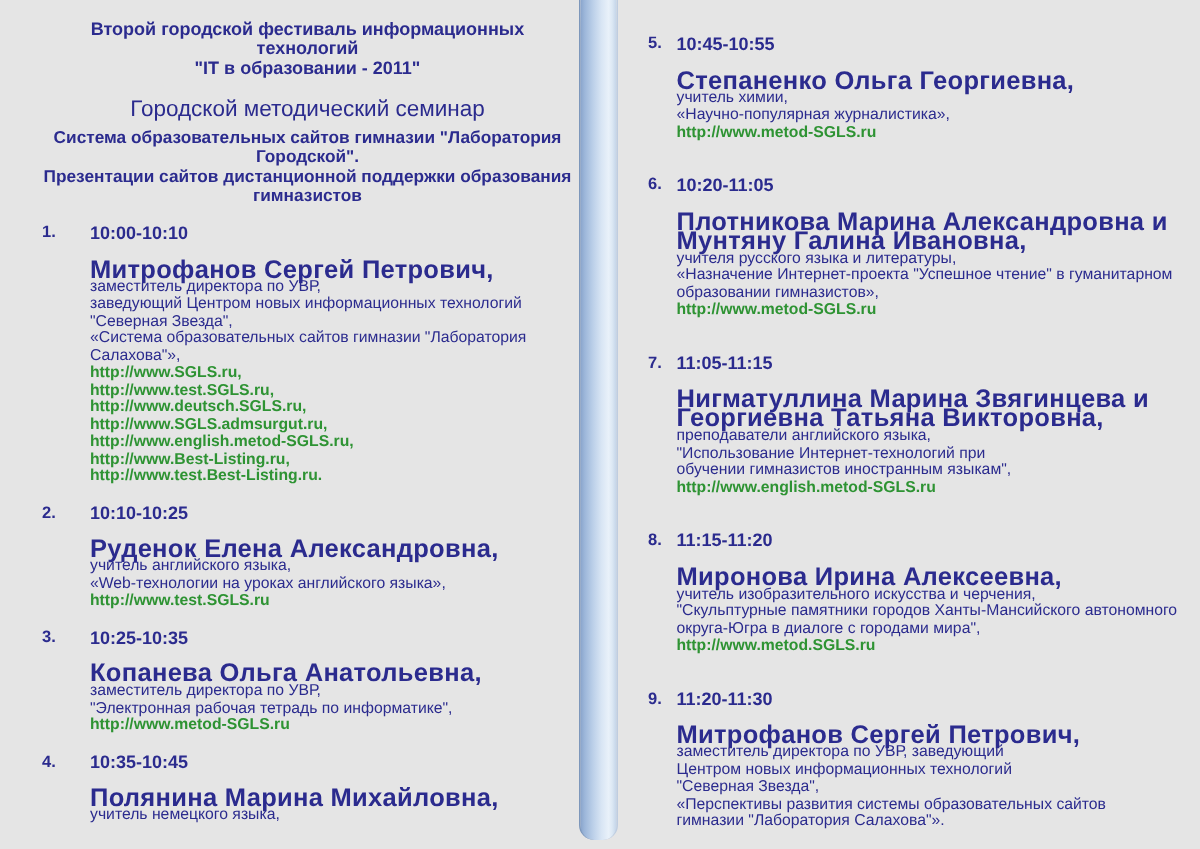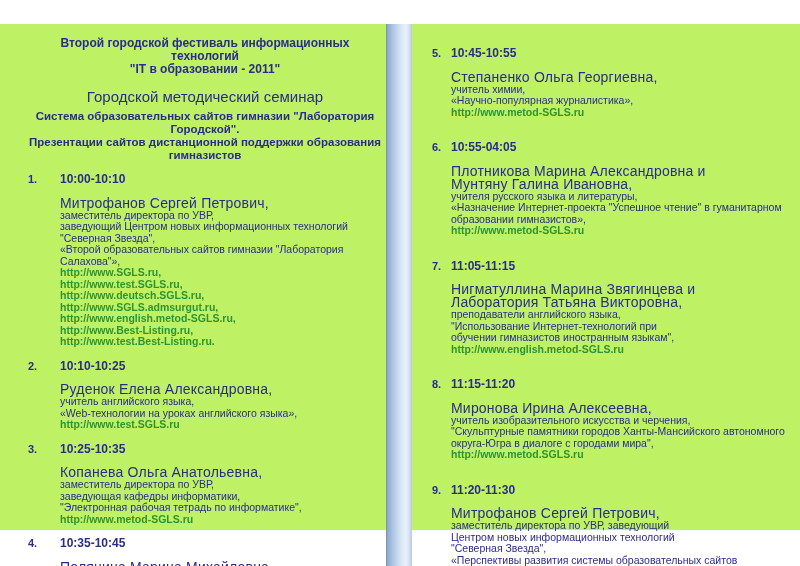--- a/index.html
+++ b/index.html
@@ -4,23 +4,22 @@
 <style>
   html, body { margin: 0; padding: 0; }
   body {
     width: 800px; height: 566px;
     background: #ffffff;
     font-family: "Liberation Sans", "DejaVu Sans", sans-serif;
     overflow: hidden;
   }
   .page {
     position: relative;
-    width: 800px; height: 506px;
-    background: #bef264;
-    margin-top: 24px;
+    width: 800px; height: 566px;
+    background: #e5e5e5;
   }
   .col { position: absolute; top: 0; }
   .col-left  { left: 28px;  width: 354px; padding-top: 13px; }
   .col-right { left: 432px; width: 358px; padding-top: 24px; }
 
   .divider {
     position: absolute;
     left: 386px; top: 0;
     width: 24px; height: 560px;
     background: linear-gradient(90deg,
@@ -43,21 +42,21 @@
 
   .num {
     position: absolute; left: 0; top: 0;
     font-size: 11px; font-weight: bold; color: #2b2b8e; line-height: 11.5px;
   }
   .time {
     display: block;
     font-size: 12px; font-weight: bold; color: #2b2b8e;
     line-height: 11.5px; margin-bottom: 11px;
   }
-  .name  { font-size: 14px; font-weight: normal; color: #2b2b8e; line-height: 13px; letter-spacing: 0.2px; }
+  .name  { font-size: 17px; font-weight: bold; color: #2b2b8e; line-height: 13px; letter-spacing: 0.2px; }
   .role, .topic { font-size: 10.5px; color: #2b2b8e; line-height: 11.5px; }
   .link  { font-size: 10.5px; font-weight: bold; color: #2e9333; line-height: 11.5px; cursor: pointer; }
 </style>
 </head>
 <body>
 
 <div class="page">
 
   <div class="col col-left">
     <div class="hdr">
@@ -70,21 +69,21 @@
       </div>
     </div>
     <div class="items" id="left-items">
         <div class="item">
           <span class="num">1.</span>
           <div class="time">10:00-10:10</div>
           <div class="name">Митрофанов Сергей Петрович,</div>
           <div class="role">заместитель директора по УВР,</div>
           <div class="role">заведующий Центром новых информационных технологий</div>
           <div class="role">"Северная  Звезда",</div>
-          <div class="topic">«Второй образовательных сайтов гимназии  "Лаборатория Салахова"»,</div>
+          <div class="topic">«Система образовательных сайтов гимназии  "Лаборатория Салахова"»,</div>
           <div class="link">http://www.SGLS.ru,</div>
           <div class="link">http://www.test.SGLS.ru,</div>
           <div class="link">http://www.deutsch.SGLS.ru,</div>
           <div class="link">http://www.SGLS.admsurgut.ru,</div>
           <div class="link">http://www.english.metod-SGLS.ru,</div>
           <div class="link">http://www.Best-Listing.ru,</div>
           <div class="link">http://www.test.Best-Listing.ru.</div>
         </div>
         <div class="item">
           <span class="num">2.</span>
@@ -92,21 +91,20 @@
           <div class="name">Руденок Елена Александровна,</div>
           <div class="role">учитель английского языка,</div>
           <div class="topic">«Web-технологии на уроках английского языка»,</div>
           <div class="link">http://www.test.SGLS.ru</div>
         </div>
         <div class="item">
           <span class="num">3.</span>
           <div class="time">10:25-10:35</div>
           <div class="name">Копанева Ольга Анатольевна,</div>
           <div class="role">заместитель директора по УВР,</div>
-          <div class="role">заведующая кафедры информатики,</div>
           <div class="topic">"Электронная рабочая тетрадь по информатике",</div>
           <div class="link">http://www.metod-SGLS.ru</div>
         </div>
         <div class="item">
           <span class="num">4.</span>
           <div class="time">10:35-10:45</div>
           <div class="name">Полянина Марина Михайловна,</div>
           <div class="role">учитель немецкого языка,</div>
         </div>
       </div>
@@ -119,33 +117,33 @@
         <div class="item">
           <span class="num">5.</span>
           <div class="time">10:45-10:55</div>
           <div class="name">Степаненко Ольга Георгиевна,</div>
           <div class="role">учитель химии,</div>
           <div class="topic">«Научно-популярная журналистика»,</div>
           <div class="link">http://www.metod-SGLS.ru</div>
         </div>
         <div class="item">
           <span class="num">6.</span>
-          <div class="time">10:55-04:05</div>
+          <div class="time">10:20-11:05</div>
           <div class="name">Плотникова Марина Александровна и</div>
           <div class="name">Мунтяну Галина Ивановна,</div>
           <div class="role">учителя русского языка и литературы,</div>
           <div class="topic">«Назначение Интернет-проекта "Успешное чтение" в гуманитарном</div>
           <div class="topic">образовании гимназистов»,</div>
           <div class="link">http://www.metod-SGLS.ru</div>
         </div>
         <div class="item">
           <span class="num">7.</span>
           <div class="time">11:05-11:15</div>
           <div class="name">Нигматуллина Марина Звягинцева и</div>
-          <div class="name">Лаборатория Татьяна Викторовна,</div>
+          <div class="name">Георгиевна Татьяна Викторовна,</div>
           <div class="role">преподаватели английского языка,</div>
           <div class="topic">"Использование Интернет-технологий при</div>
           <div class="topic">обучении гимназистов иностранным языкам",</div>
           <div class="link">http://www.english.metod-SGLS.ru</div>
         </div>
         <div class="item">
           <span class="num">8.</span>
           <div class="time">11:15-11:20</div>
           <div class="name">Миронова Ирина Алексеевна,</div>
           <div class="role">учитель изобразительного искусства и черчения,</div>

